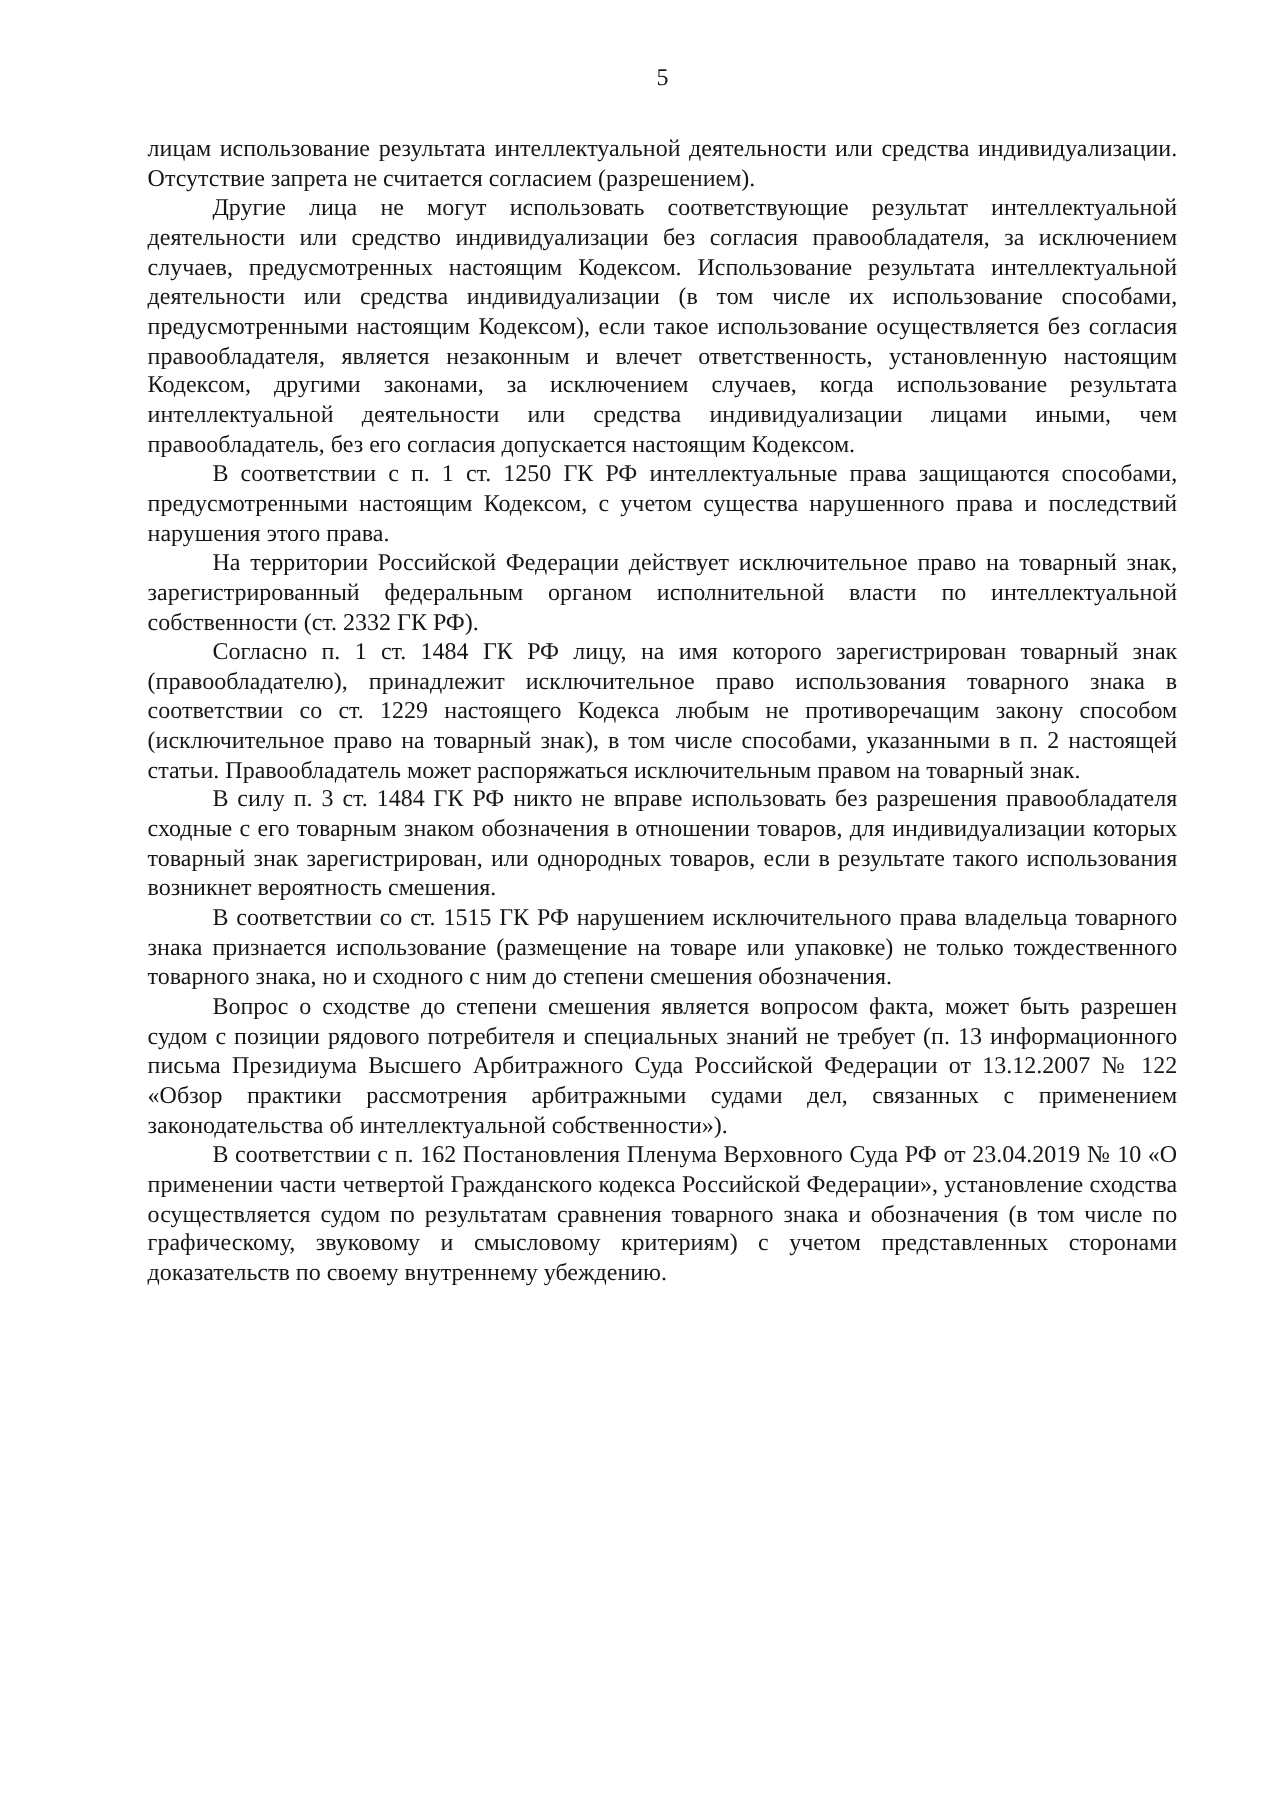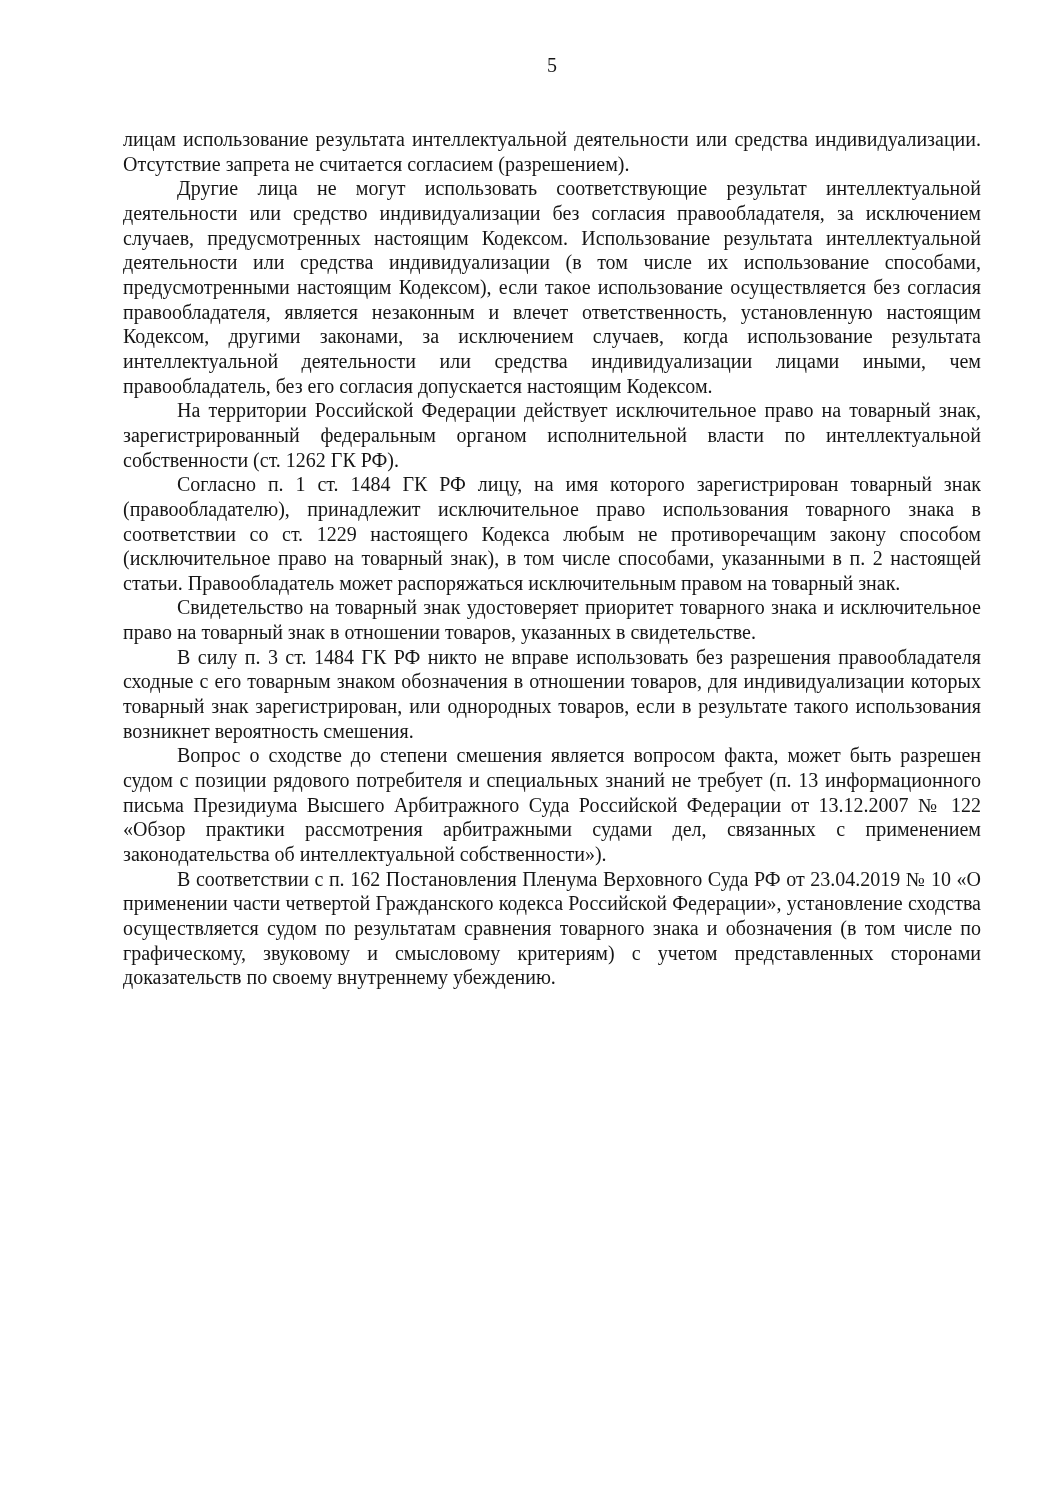--- a/index.html
+++ b/index.html
@@ -20,21 +20,21 @@
     position: absolute;
     top: 53px;
     left: 123px;
     width: 858px;
     text-align: center;
     font-size: 20px;
     line-height: 24px;
   }
   .doc-body {
     position: absolute;
-    top: 127px;
+    top: 112px;
     left: 123px;
     width: 858px;
     font-size: 20px;
     line-height: 24.65px;
     text-align: justify;
     text-justify: inter-word;
     hyphens: none;
   }
   .doc-body p {
     margin: 0;
@@ -47,20 +47,21 @@
 </style>
 </head>
 <body>
 
 <div class="page">
   <div class="page-number">5</div>
 
   <div class="doc-body">
     <p class="continuation">лицам использование результата интеллектуальной деятельности или средства индивидуализации. Отсутствие запрета не считается согласием (разрешением).</p>
     <p>Другие лица не могут использовать соответствующие результат интеллектуальной деятельности или средство индивидуализации без согласия правообладателя, за исключением случаев, предусмотренных настоящим Кодексом. Использование результата интеллектуальной деятельности или средства индивидуализации (в том числе их использование способами, предусмотренными настоящим Кодексом), если такое использование осуществляется без согласия правообладателя, является незаконным и влечет ответственность, установленную настоящим Кодексом, другими законами, за исключением случаев, когда использование результата интеллектуальной деятельности или средства индивидуализации лицами иными, чем правообладатель, без его согласия допускается настоящим Кодексом.</p>
-    <p>На территории Российской Федерации действует исключительное право на товарный знак, зарегистрированный федеральным органом исполнительной власти по интеллектуальной собственности (ст. 1262 ГК РФ).</p>
+    <p>В соответствии с п. 1 ст. 1250 ГК РФ интеллектуальные права защищаются способами, предусмотренными настоящим Кодексом, с учетом существа нарушенного права и последствий нарушения этого права.</p>
+    <p>На территории Российской Федерации действует исключительное право на товарный знак, зарегистрированный федеральным органом исполнительной власти по интеллектуальной собственности (ст. 2332 ГК РФ).</p>
     <p>Согласно п. 1 ст. 1484 ГК РФ лицу, на имя которого зарегистрирован товарный знак (правообладателю), принадлежит исключительное право использования товарного знака в соответствии со ст. 1229 настоящего Кодекса любым не противоречащим закону способом (исключительное право на товарный знак), в том числе способами, указанными в п. 2 настоящей статьи. Правообладатель может распоряжаться исключительным правом на товарный знак.</p>
-    <p>Свидетельство на товарный знак удостоверяет приоритет товарного знака и исключительное право на товарный знак в отношении товаров, указанных в свидетельстве.</p>
     <p>В силу п. 3 ст. 1484 ГК РФ никто не вправе использовать без разрешения правообладателя сходные с его товарным знаком обозначения в отношении товаров, для индивидуализации которых товарный знак зарегистрирован, или однородных товаров, если в результате такого использования возникнет вероятность смешения.</p>
+    <p>В соответствии со ст. 1515 ГК РФ нарушением исключительного права владельца товарного знака признается использование (размещение на товаре или упаковке) не только тождественного товарного знака, но и сходного с ним до степени смешения обозначения.</p>
     <p>Вопрос о сходстве до степени смешения является вопросом факта, может быть разрешен судом с позиции рядового потребителя и специальных знаний не требует (п. 13 информационного письма Президиума Высшего Арбитражного Суда Российской Федерации от 13.12.2007 № 122 «Обзор практики рассмотрения арбитражными судами дел, связанных с применением законодательства об интеллектуальной собственности»).</p>
     <p>В соответствии с п. 162 Постановления Пленума Верховного Суда РФ от 23.04.2019 № 10 «О применении части четвертой Гражданского кодекса Российской Федерации», установление сходства осуществляется судом по результатам сравнения товарного знака и обозначения (в том числе по графическому, звуковому и смысловому критериям) с учетом представленных сторонами доказательств по своему внутреннему убеждению.</p>
   </div>
 </div>
 
 </body></html>

